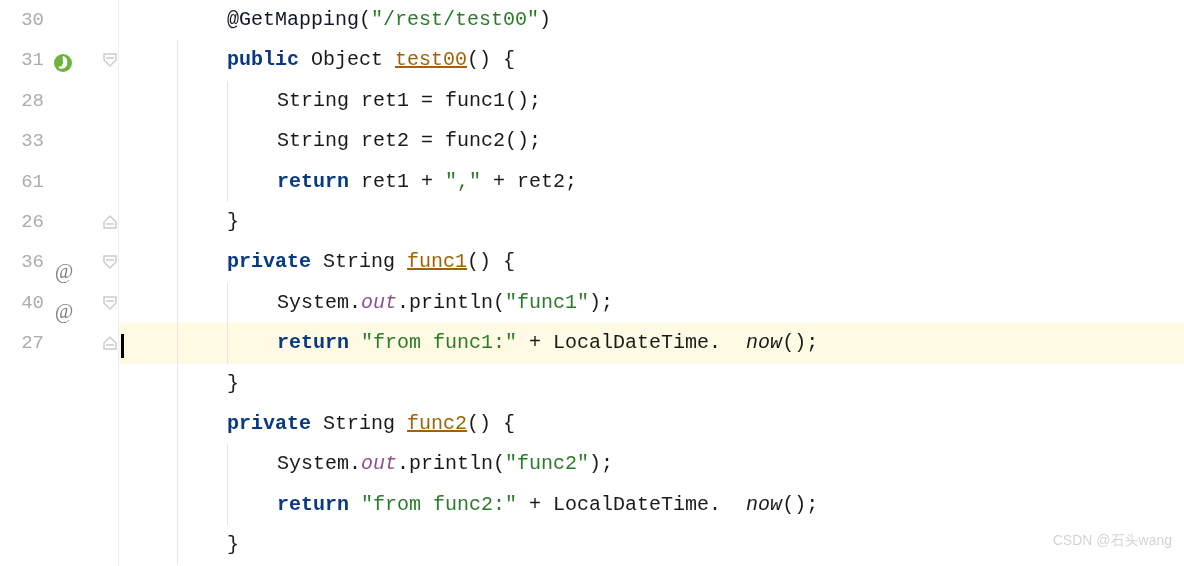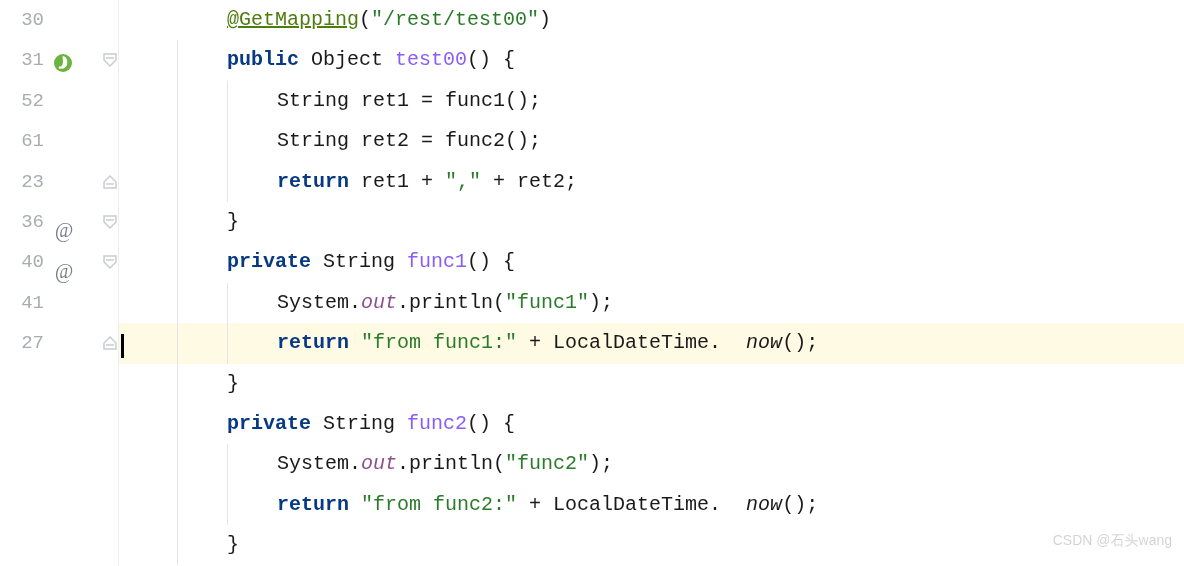--- a/index.html
+++ b/index.html
@@ -65,26 +65,26 @@
   .code-line {
     height: 40.4px;
     display: flex;
     align-items: center;
     padding-left: 8px;
   }
   .code-line.highlight {
     background: #fffae3;
   }
   
-  .annot { color: #4d7c0f; text-decoration: underline; } 
+  .annot { color: #0f172a; } 
   .kw { color: #083a84; font-weight: 600; }
   .str { color: #2a7b2a; }
   .static-it { color: #8d508d; font-style: italic; }
   .call-it { font-style: italic; margin-left: 25px; }
-  .func-decl { color: #8b5cf6; }
+  .func-decl { color: #a16207; text-decoration: underline; }
   .plain { color: #1a1a1a; }
 
   .caret {
     position: absolute;
     left: 4px;
     top: 11px;
     width: 2.5px;
     height: 24px;
     background: #000;
   }
@@ -101,28 +101,28 @@
 <body>
 
 <div class="editor">
   <div class="gutter" id="gutter"><div class="gutter-line"><span class="line-number">30</span></div><div class="gutter-line"><span class="line-number">31</span><span class="gutter-icon"><svg width="22" height="22" viewBox="0 0 22 22">
             <circle cx="11" cy="11" r="9" fill="#6db33f"></circle>
             <path d="M11 4 C15 5 16 9 15 13 C14 16 10 18 7 16 C9 15 11 13 11 10 C11 7 10 5 11 4 Z" fill="#fff"></path>
             <circle cx="8" cy="15.5" r="1.2" fill="#fff"></circle>
           </svg></span><span class="fold"><svg width="16" height="16" viewBox="0 0 16 16">
             <path d="M2 2 H14 V8 L8 14 L2 8 Z" fill="none" stroke="#c9ccd0" stroke-width="1.5"></path>
             <path d="M4 6 H12" stroke="#c9ccd0" stroke-width="1.5"></path>
-          </svg></span></div><div class="gutter-line"><span class="line-number">52</span></div><div class="gutter-line"><span class="line-number">61</span></div><div class="gutter-line"><span class="line-number">23</span><span class="fold"><svg width="16" height="16" viewBox="0 0 16 16">
+          </svg></span></div><div class="gutter-line"><span class="line-number">28</span></div><div class="gutter-line"><span class="line-number">33</span></div><div class="gutter-line"><span class="line-number">61</span></div><div class="gutter-line"><span class="line-number">26</span><span class="fold"><svg width="16" height="16" viewBox="0 0 16 16">
             <path d="M2 14 H14 V8 L8 2 L2 8 Z" fill="none" stroke="#c9ccd0" stroke-width="1.5"></path>
             <path d="M4 10 H12" stroke="#c9ccd0" stroke-width="1.5"></path>
           </svg></span></div><div class="gutter-line"><span class="line-number">36</span><span class="gutter-icon" style="color: rgb(122, 127, 133); font-family: serif; font-size: 20px; font-style: italic; text-align: center;">@</span><span class="fold"><svg width="16" height="16" viewBox="0 0 16 16">
             <path d="M2 2 H14 V8 L8 14 L2 8 Z" fill="none" stroke="#c9ccd0" stroke-width="1.5"></path>
             <path d="M4 6 H12" stroke="#c9ccd0" stroke-width="1.5"></path>
           </svg></span></div><div class="gutter-line"><span class="line-number">40</span><span class="gutter-icon" style="color: rgb(122, 127, 133); font-family: serif; font-size: 20px; font-style: italic; text-align: center;">@</span><span class="fold"><svg width="16" height="16" viewBox="0 0 16 16">
             <path d="M2 2 H14 V8 L8 14 L2 8 Z" fill="none" stroke="#c9ccd0" stroke-width="1.5"></path>
             <path d="M4 6 H12" stroke="#c9ccd0" stroke-width="1.5"></path>
-          </svg></span></div><div class="gutter-line"><span class="line-number">41</span></div><div class="gutter-line"><span class="line-number">27</span><span class="fold"><svg width="16" height="16" viewBox="0 0 16 16">
+          </svg></span></div><div class="gutter-line"><span class="line-number">27</span><span class="fold"><svg width="16" height="16" viewBox="0 0 16 16">
             <path d="M2 14 H14 V8 L8 2 L2 8 Z" fill="none" stroke="#c9ccd0" stroke-width="1.5"></path>
             <path d="M4 10 H12" stroke="#c9ccd0" stroke-width="1.5"></path>
           </svg></span></div></div>
   <div class="code" id="code"><div class="code-line" style="position: relative;"><span style="display: inline-block; width: 100px;"></span><span class="annot">@GetMapping</span><span class="plain">(</span><span class="str">"/rest/test00"</span><span class="plain">)</span></div><div class="code-line" style="position: relative;"><span style="display: inline-block; width: 100px;"></span><span style="position: absolute; left: 58px; top: 0px; bottom: 0px; border-left: 1px solid rgb(229, 229, 229);"></span><span class="kw">public</span><span class="plain"> Object </span><span class="func-decl">test00</span><span class="plain">() {</span></div><div class="code-line" style="position: relative;"><span style="display: inline-block; width: 150px;"></span><span style="position: absolute; left: 58px; top: 0px; bottom: 0px; border-left: 1px solid rgb(229, 229, 229);"></span><span style="position: absolute; left: 108px; top: 0px; bottom: 0px; border-left: 1px solid rgb(229, 229, 229);"></span><span class="plain">String ret1 = func1();</span></div><div class="code-line" style="position: relative;"><span style="display: inline-block; width: 150px;"></span><span style="position: absolute; left: 58px; top: 0px; bottom: 0px; border-left: 1px solid rgb(229, 229, 229);"></span><span style="position: absolute; left: 108px; top: 0px; bottom: 0px; border-left: 1px solid rgb(229, 229, 229);"></span><span class="plain">String ret2 = func2();</span></div><div class="code-line" style="position: relative;"><span style="display: inline-block; width: 150px;"></span><span style="position: absolute; left: 58px; top: 0px; bottom: 0px; border-left: 1px solid rgb(229, 229, 229);"></span><span style="position: absolute; left: 108px; top: 0px; bottom: 0px; border-left: 1px solid rgb(229, 229, 229);"></span><span class="kw">return</span><span class="plain"> ret1 + </span><span class="str">","</span><span class="plain"> + ret2;</span></div><div class="code-line" style="position: relative;"><span style="display: inline-block; width: 100px;"></span><span style="position: absolute; left: 58px; top: 0px; bottom: 0px; border-left: 1px solid rgb(229, 229, 229);"></span><span class="plain">}</span></div><div class="code-line" style="position: relative;"><span style="display: inline-block; width: 100px;"></span><span style="position: absolute; left: 58px; top: 0px; bottom: 0px; border-left: 1px solid rgb(229, 229, 229);"></span><span class="kw">private</span><span class="plain"> String </span><span class="func-decl">func1</span><span class="plain">() {</span></div><div class="code-line" style="position: relative;"><span style="display: inline-block; width: 150px;"></span><span style="position: absolute; left: 58px; top: 0px; bottom: 0px; border-left: 1px solid rgb(229, 229, 229);"></span><span style="position: absolute; left: 108px; top: 0px; bottom: 0px; border-left: 1px solid rgb(229, 229, 229);"></span><span class="plain">System.</span><span class="static-it">out</span><span class="plain">.println(</span><span class="str">"func1"</span><span class="plain">);</span></div><div class="code-line highlight" style="position: relative;"><span style="display: inline-block; width: 150px;"></span><span style="position: absolute; left: 58px; top: 0px; bottom: 0px; border-left: 1px solid rgb(229, 229, 229);"></span><span style="position: absolute; left: 108px; top: 0px; bottom: 0px; border-left: 1px solid rgb(229, 229, 229);"></span><span class="kw">return</span><span class="plain"> </span><span class="str">"from func1:"</span><span class="plain"> + LocalDateTime.</span><span class="call-it">now</span><span class="plain">();</span><span class="caret" style="left: 2px;"></span></div><div class="code-line" style="position: relative;"><span style="display: inline-block; width: 100px;"></span><span style="position: absolute; left: 58px; top: 0px; bottom: 0px; border-left: 1px solid rgb(229, 229, 229);"></span><span class="plain">}</span></div><div class="code-line" style="position: relative;"><span style="display: inline-block; width: 100px;"></span><span style="position: absolute; left: 58px; top: 0px; bottom: 0px; border-left: 1px solid rgb(229, 229, 229);"></span><span class="kw">private</span><span class="plain"> String </span><span class="func-decl">func2</span><span class="plain">() {</span></div><div class="code-line" style="position: relative;"><span style="display: inline-block; width: 150px;"></span><span style="position: absolute; left: 58px; top: 0px; bottom: 0px; border-left: 1px solid rgb(229, 229, 229);"></span><span style="position: absolute; left: 108px; top: 0px; bottom: 0px; border-left: 1px solid rgb(229, 229, 229);"></span><span class="plain">System.</span><span class="static-it">out</span><span class="plain">.println(</span><span class="str">"func2"</span><span class="plain">);</span></div><div class="code-line" style="position: relative;"><span style="display: inline-block; width: 150px;"></span><span style="position: absolute; left: 58px; top: 0px; bottom: 0px; border-left: 1px solid rgb(229, 229, 229);"></span><span style="position: absolute; left: 108px; top: 0px; bottom: 0px; border-left: 1px solid rgb(229, 229, 229);"></span><span class="kw">return</span><span class="plain"> </span><span class="str">"from func2:"</span><span class="plain"> + LocalDateTime.</span><span class="call-it">now</span><span class="plain">();</span></div><div class="code-line" style="position: relative;"><span style="display: inline-block; width: 100px;"></span><span style="position: absolute; left: 58px; top: 0px; bottom: 0px; border-left: 1px solid rgb(229, 229, 229);"></span><span class="plain">}</span></div></div>
 </div>
 <div class="watermark">CSDN @石头wang</div>
 
 </body></html>

